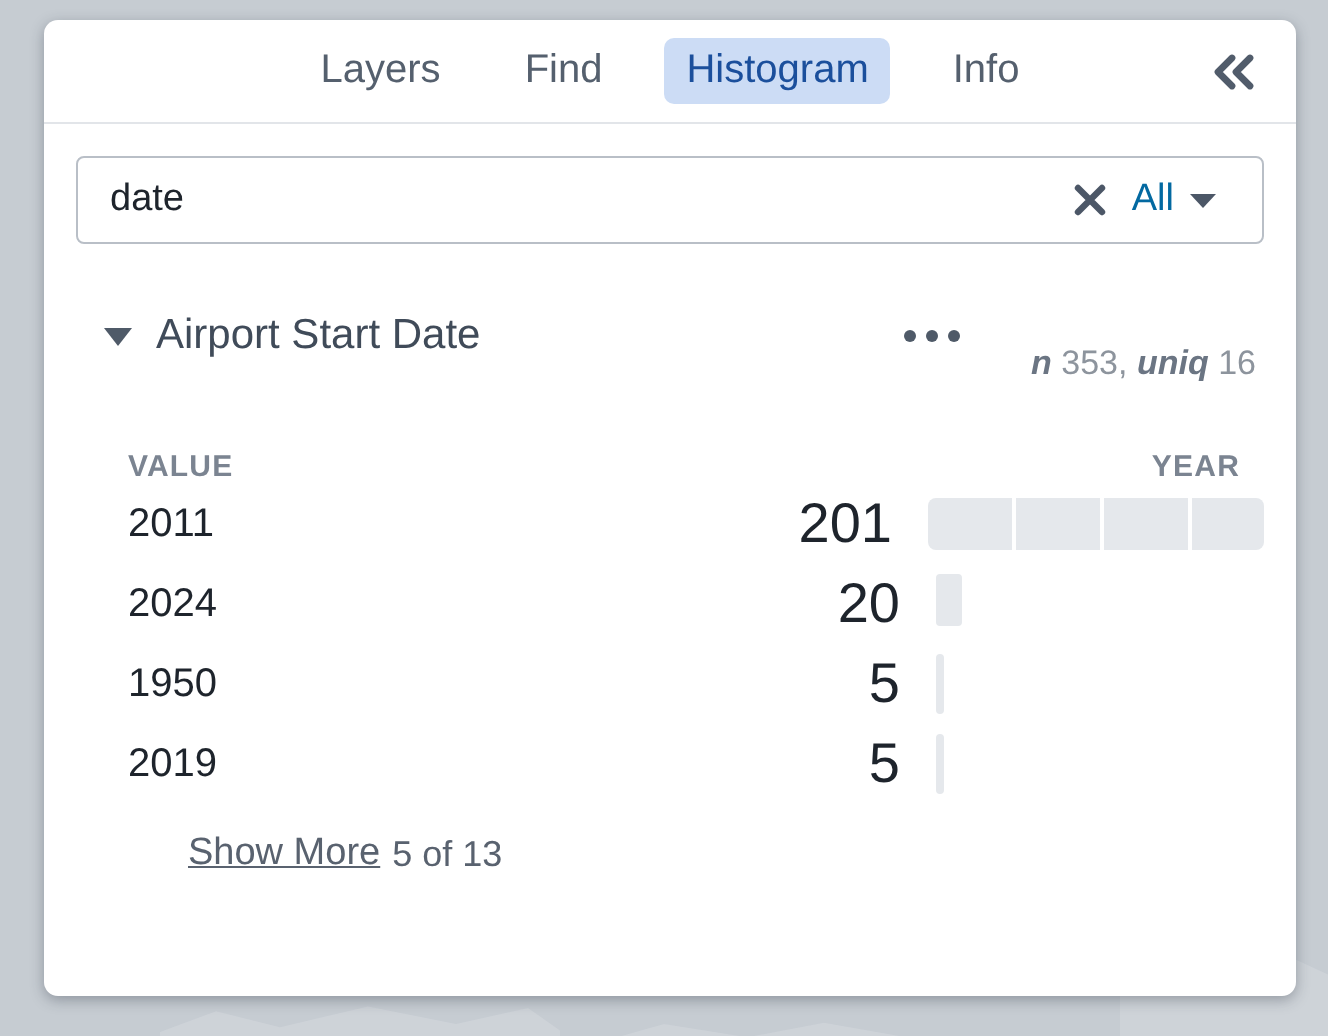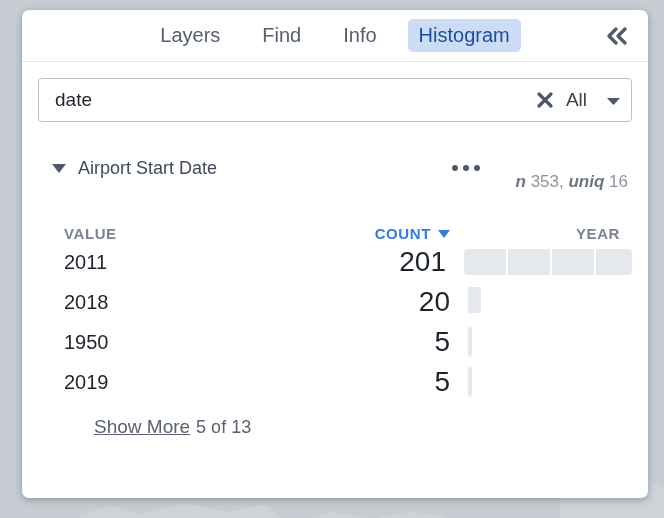--- a/index.html
+++ b/index.html
@@ -89,21 +89,21 @@
   }
 
   
   .search-wrap { padding: 16px 16px 0 16px; }
   .search-box {
     height: 44px;
     border: 1px solid #b9bfc7;
     border-radius: 4px;
     display: flex;
     align-items: center;
-    padding: 0 8px 0 16px;
+    padding: 0 20px 0 16px;
     background: #fff;
   }
   .search-input {
     flex: 1;
     border: none;
     outline: none;
     font-family: "Liberation Sans", sans-serif;
     font-size: 19px;
     color: #1e242c;
     background: transparent;
@@ -115,22 +115,22 @@
     display: flex;
     align-items: center;
     justify-content: center;
     color: #4c5767;
     cursor: pointer;
     margin-right: 8px;
   }
   .all-dd {
     display: flex;
     align-items: flex-start;
-    gap: 19px;
-    color: #404040;
+    gap: 7px;
+    color: #0369a1;
     font-size: 19px;
     cursor: pointer;
     padding-right: 2px;
   }
 
   
   .section-head {
     display: flex;
     align-items: center;
     padding: 22px 20px 0 30px;
@@ -138,21 +138,21 @@
   .caret {
     width: 0; height: 0;
     border-left: 7px solid transparent;
     border-right: 7px solid transparent;
     border-top: 9px solid #4f5a68;
     margin-right: 12px;
     cursor: pointer;
     flex: none;
   }
   .section-title {
-    font-size: 18px;
+    font-size: 21px;
     color: #404b59;
     white-space: nowrap;
   }
   .section-spacer { flex: 1; }
   .dots {
     display: flex;
     gap: 5px;
     margin-right: 36px;
     cursor: pointer;
   }
@@ -276,22 +276,22 @@
   <div class="map-shape ms2"></div>
   <div class="map-shape ms3"></div>
 </div>
 
 <div class="panel">
 
   <div class="tabbar">
     <div class="tabs">
       <div class="tab">Layers</div>
       <div class="tab">Find</div>
+      <div class="tab active">Histogram</div>
       <div class="tab">Info</div>
-      <div class="tab active">Histogram</div>
     </div>
     <div class="collapse-btn">
       <svg width="26" height="22" viewBox="0 0 26 22" aria-hidden="true">
         <path d="M12 4 L5 11 L12 18" fill="none" stroke="#515c6b" stroke-width="3.4" stroke-linecap="round" stroke-linejoin="round"></path>
         <path d="M21 4 L14 11 L21 18" fill="none" stroke="#515c6b" stroke-width="3.4" stroke-linecap="round" stroke-linejoin="round"></path>
       </svg>
     </div>
   </div>
 
   <div class="search-wrap">
@@ -323,41 +323,37 @@
         <i></i>
     </div>
     <div class="stats">
       <b>n</b><span>&nbsp;</span><span>353</span><span>, </span><b>uniq</b><span>&nbsp;</span><span>16</span>
     </div>
   </div>
 
   <div class="table">
     <div class="row header-row">
       <div class="col-value">VALUE</div>
-      <div class="col-count">
-        <span>COUNT</span>
-        <span class="sort-caret"></span>
-      </div>
       <div class="col-bar-head">YEAR</div>
     </div>
     <div id="rows-container">
         <div class="row">
           <div class="col-value">2011</div>
           <div class="col-count">201</div>
           <div class="col-bar">
             <div class="bar">
               <div class="bar-seg" style="width: 42px;"></div>
               <div class="bar-seg" style="width: 42px;"></div>
               <div class="bar-seg" style="width: 42px;"></div>
               <div class="bar-seg" style="width: 36px;"></div>
             </div>
           </div>
         </div>
         <div class="row">
-          <div class="col-value">2018</div>
+          <div class="col-value">2024</div>
           <div class="col-count">20</div>
           <div class="col-bar">
             <div class="bar thin">
               <div class="bar-seg" style="width: 13px; height: 26px;"></div>
             </div>
           </div>
         </div>
         <div class="row">
           <div class="col-value">1950</div>
           <div class="col-count">5</div>

